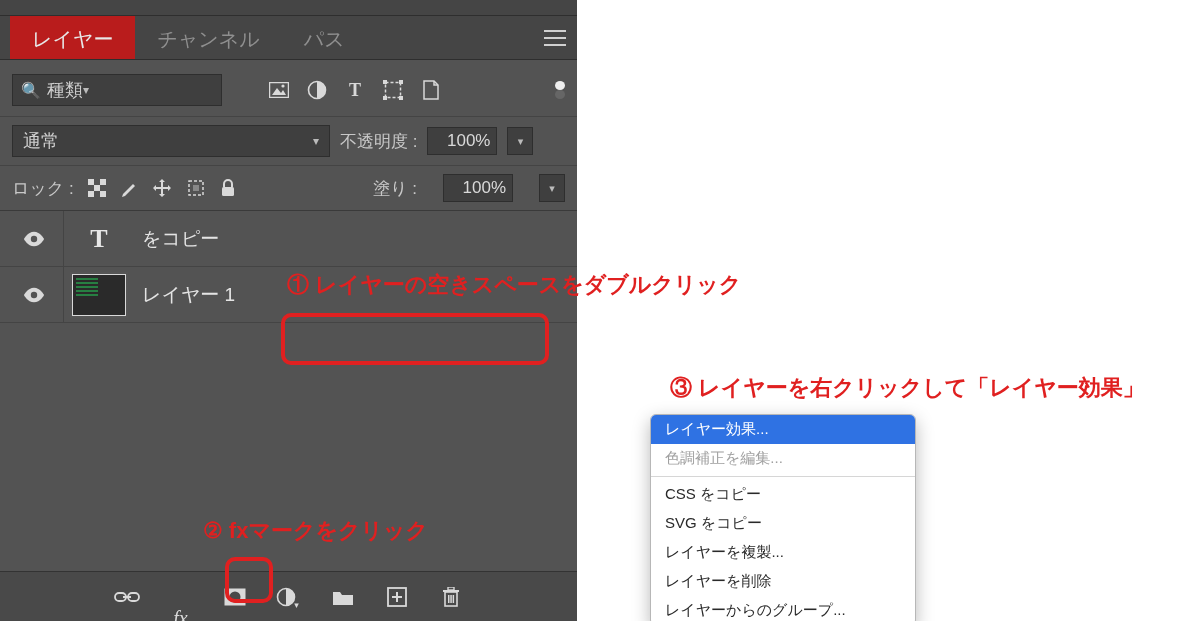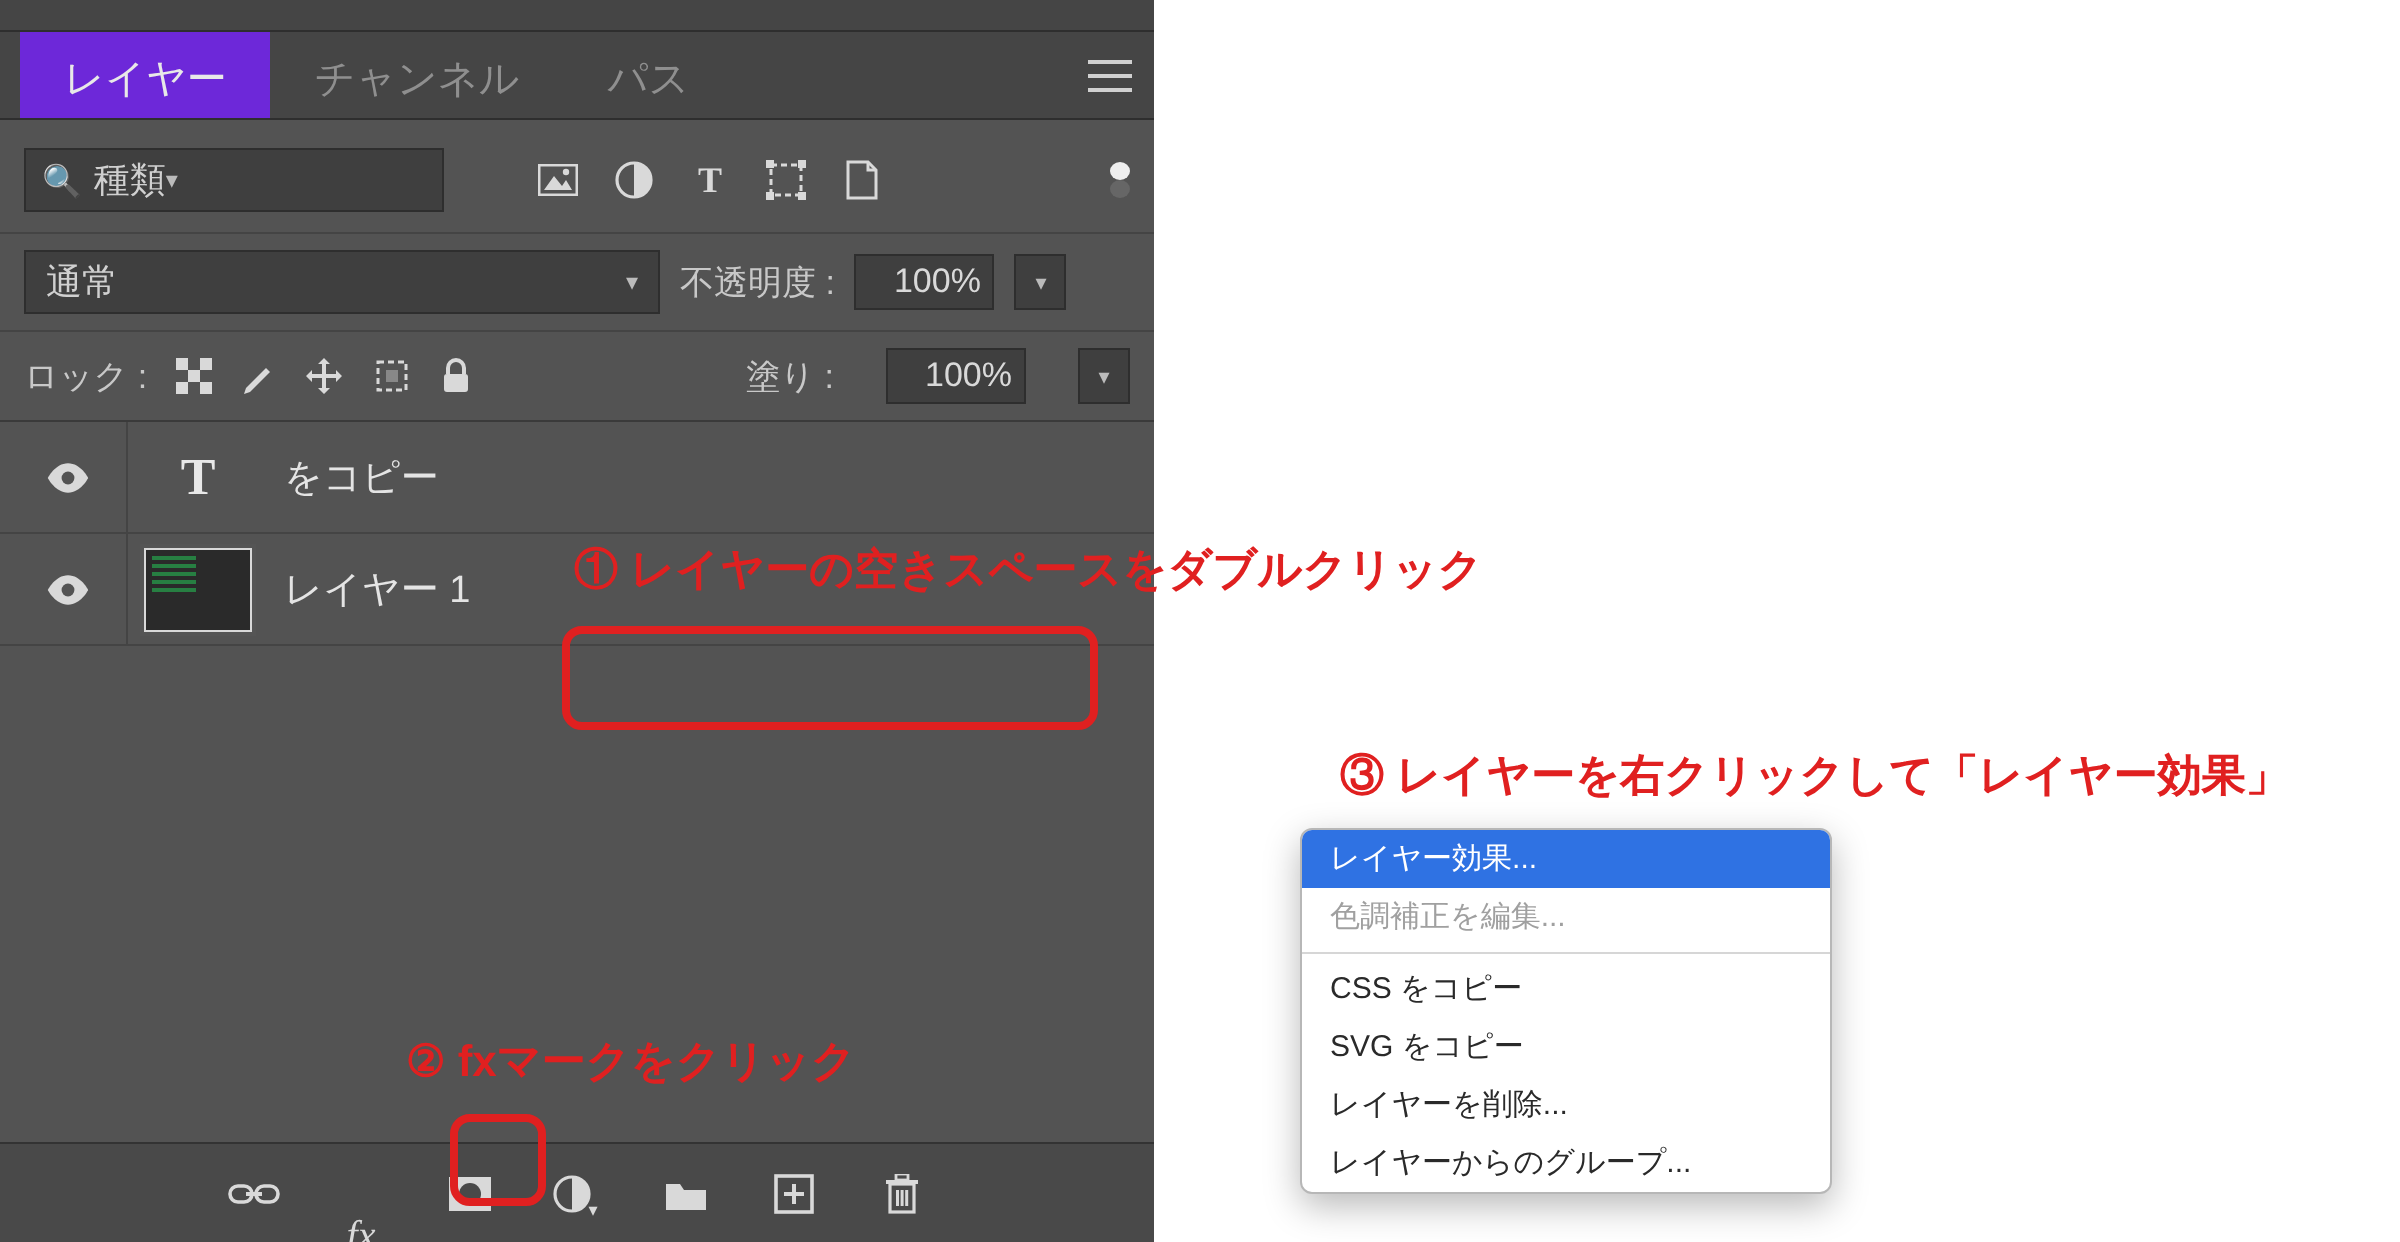--- a/index.html
+++ b/index.html
@@ -37,21 +37,21 @@
   }
   .tab {
     padding: 10px 22px 0 22px;
     font-size: 20px;
     color: #8f8f8f;
     cursor: pointer;
     position: relative;
   }
   .tab.active {
     color: #e8e8e8;
-    background: #6d28d9;
+    background: #b91c1c;
   }
   .tabs-spacer { flex: 1; }
   .hamburger {
     width: 44px;
     display: flex;
     align-items: center;
     justify-content: center;
     color: #d0d0d0;
     cursor: pointer;
   }
@@ -432,15 +432,16 @@
 <div class="anno" style="left:203px; top:516px;">②  fxマークをクリック</div>
 
 <div class="anno" style="left:670px; top:373px;">③  レイヤーを右クリックして「レイヤー効果」</div>
 
 <div class="ctx-menu">
   <div class="ctx-item selected">レイヤー効果...</div>
   <div class="ctx-item disabled">色調補正を編集...</div>
   <div class="ctx-sep"></div>
   <div class="ctx-item">CSS をコピー</div>
   <div class="ctx-item">SVG をコピー</div>
-  <div class="ctx-item">レイヤーを削除...</div>
+  <div class="ctx-item">レイヤーを複製...</div>
+  <div class="ctx-item">レイヤーを削除</div>
   <div class="ctx-item">レイヤーからのグループ...</div>
 </div>
 
 </body></html>

